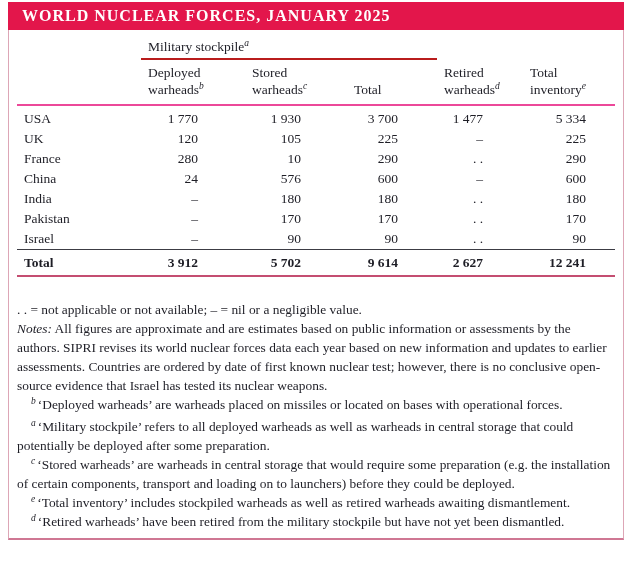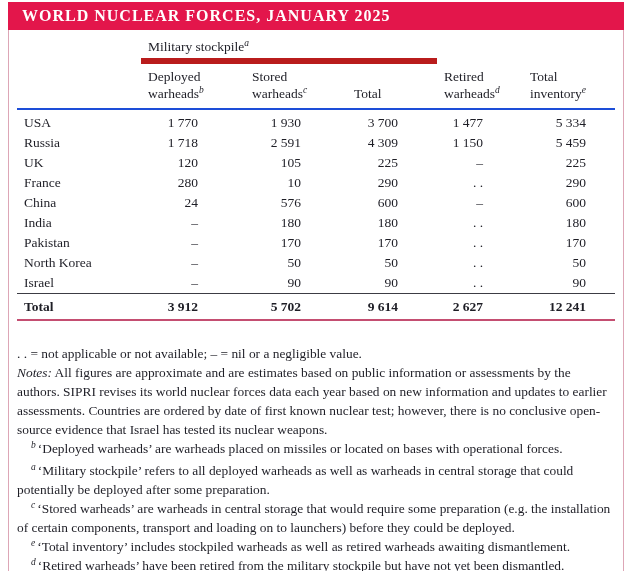--- a/index.html
+++ b/index.html
@@ -34,26 +34,26 @@
     table-layout: fixed; font-size: 13.5px;
   }
   col.c-country   { width: 124px; }
   col.c-deployed  { width: 104px; }
   col.c-stored    { width: 102px; }
   col.c-total     { width: 90px; }
   col.c-retired   { width: 86px; }
   col.c-inventory { width: 92px; }
 
   .spanner-row td { padding: 9px 0 3px 7px; }
-  td.spanner { border-bottom: 6px solid #b91c1c; }
+  td.spanner { border-bottom: 2px solid #b91c1c; }
 
   .col-heads th {
     font-weight: normal; text-align: left; vertical-align: bottom;
     padding: 5px 0 6px 7px; line-height: 16.5px;
-    border-bottom: 2px solid #1d4ed8;
+    border-bottom: 2px solid #ec4899;
   }
 
   sup {
     font-style: italic; font-size: 9.5px; line-height: 0;
     vertical-align: super; letter-spacing: 0;
   }
 
   tbody td { height: 20px; padding: 0; line-height: 20px; }
   tbody tr:first-child td { padding-top: 3px; }
   td.country { text-align: left; padding-left: 7px; white-space: nowrap; }
@@ -118,28 +118,20 @@
       <tbody>
         <tr>
           <td class="country">USA</td>
           <td class="num">1 770</td>
           <td class="num">1 930</td>
           <td class="num">3 700</td>
           <td class="num">1 477</td>
           <td class="num">5 334</td>
         </tr>
         <tr>
-          <td class="country">Russia</td>
-          <td class="num">1 718</td>
-          <td class="num">2 591</td>
-          <td class="num">4 309</td>
-          <td class="num">1 150</td>
-          <td class="num">5 459</td>
-        </tr>
-        <tr>
           <td class="country">UK</td>
           <td class="num">120</td>
           <td class="num">105</td>
           <td class="num">225</td>
           <td class="num">–</td>
           <td class="num">225</td>
         </tr>
         <tr>
           <td class="country">France</td>
           <td class="num">280</td>
@@ -164,28 +156,20 @@
           <td class="num">. .</td>
           <td class="num">180</td>
         </tr>
         <tr>
           <td class="country">Pakistan</td>
           <td class="num">–</td>
           <td class="num">170</td>
           <td class="num">170</td>
           <td class="num">. .</td>
           <td class="num">170</td>
-        </tr>
-        <tr>
-          <td class="country">North Korea</td>
-          <td class="num">–</td>
-          <td class="num">50</td>
-          <td class="num">50</td>
-          <td class="num">. .</td>
-          <td class="num">50</td>
         </tr>
         <tr>
           <td class="country">Israel</td>
           <td class="num">–</td>
           <td class="num">90</td>
           <td class="num">90</td>
           <td class="num">. .</td>
           <td class="num">90</td>
         </tr>
       </tbody>

